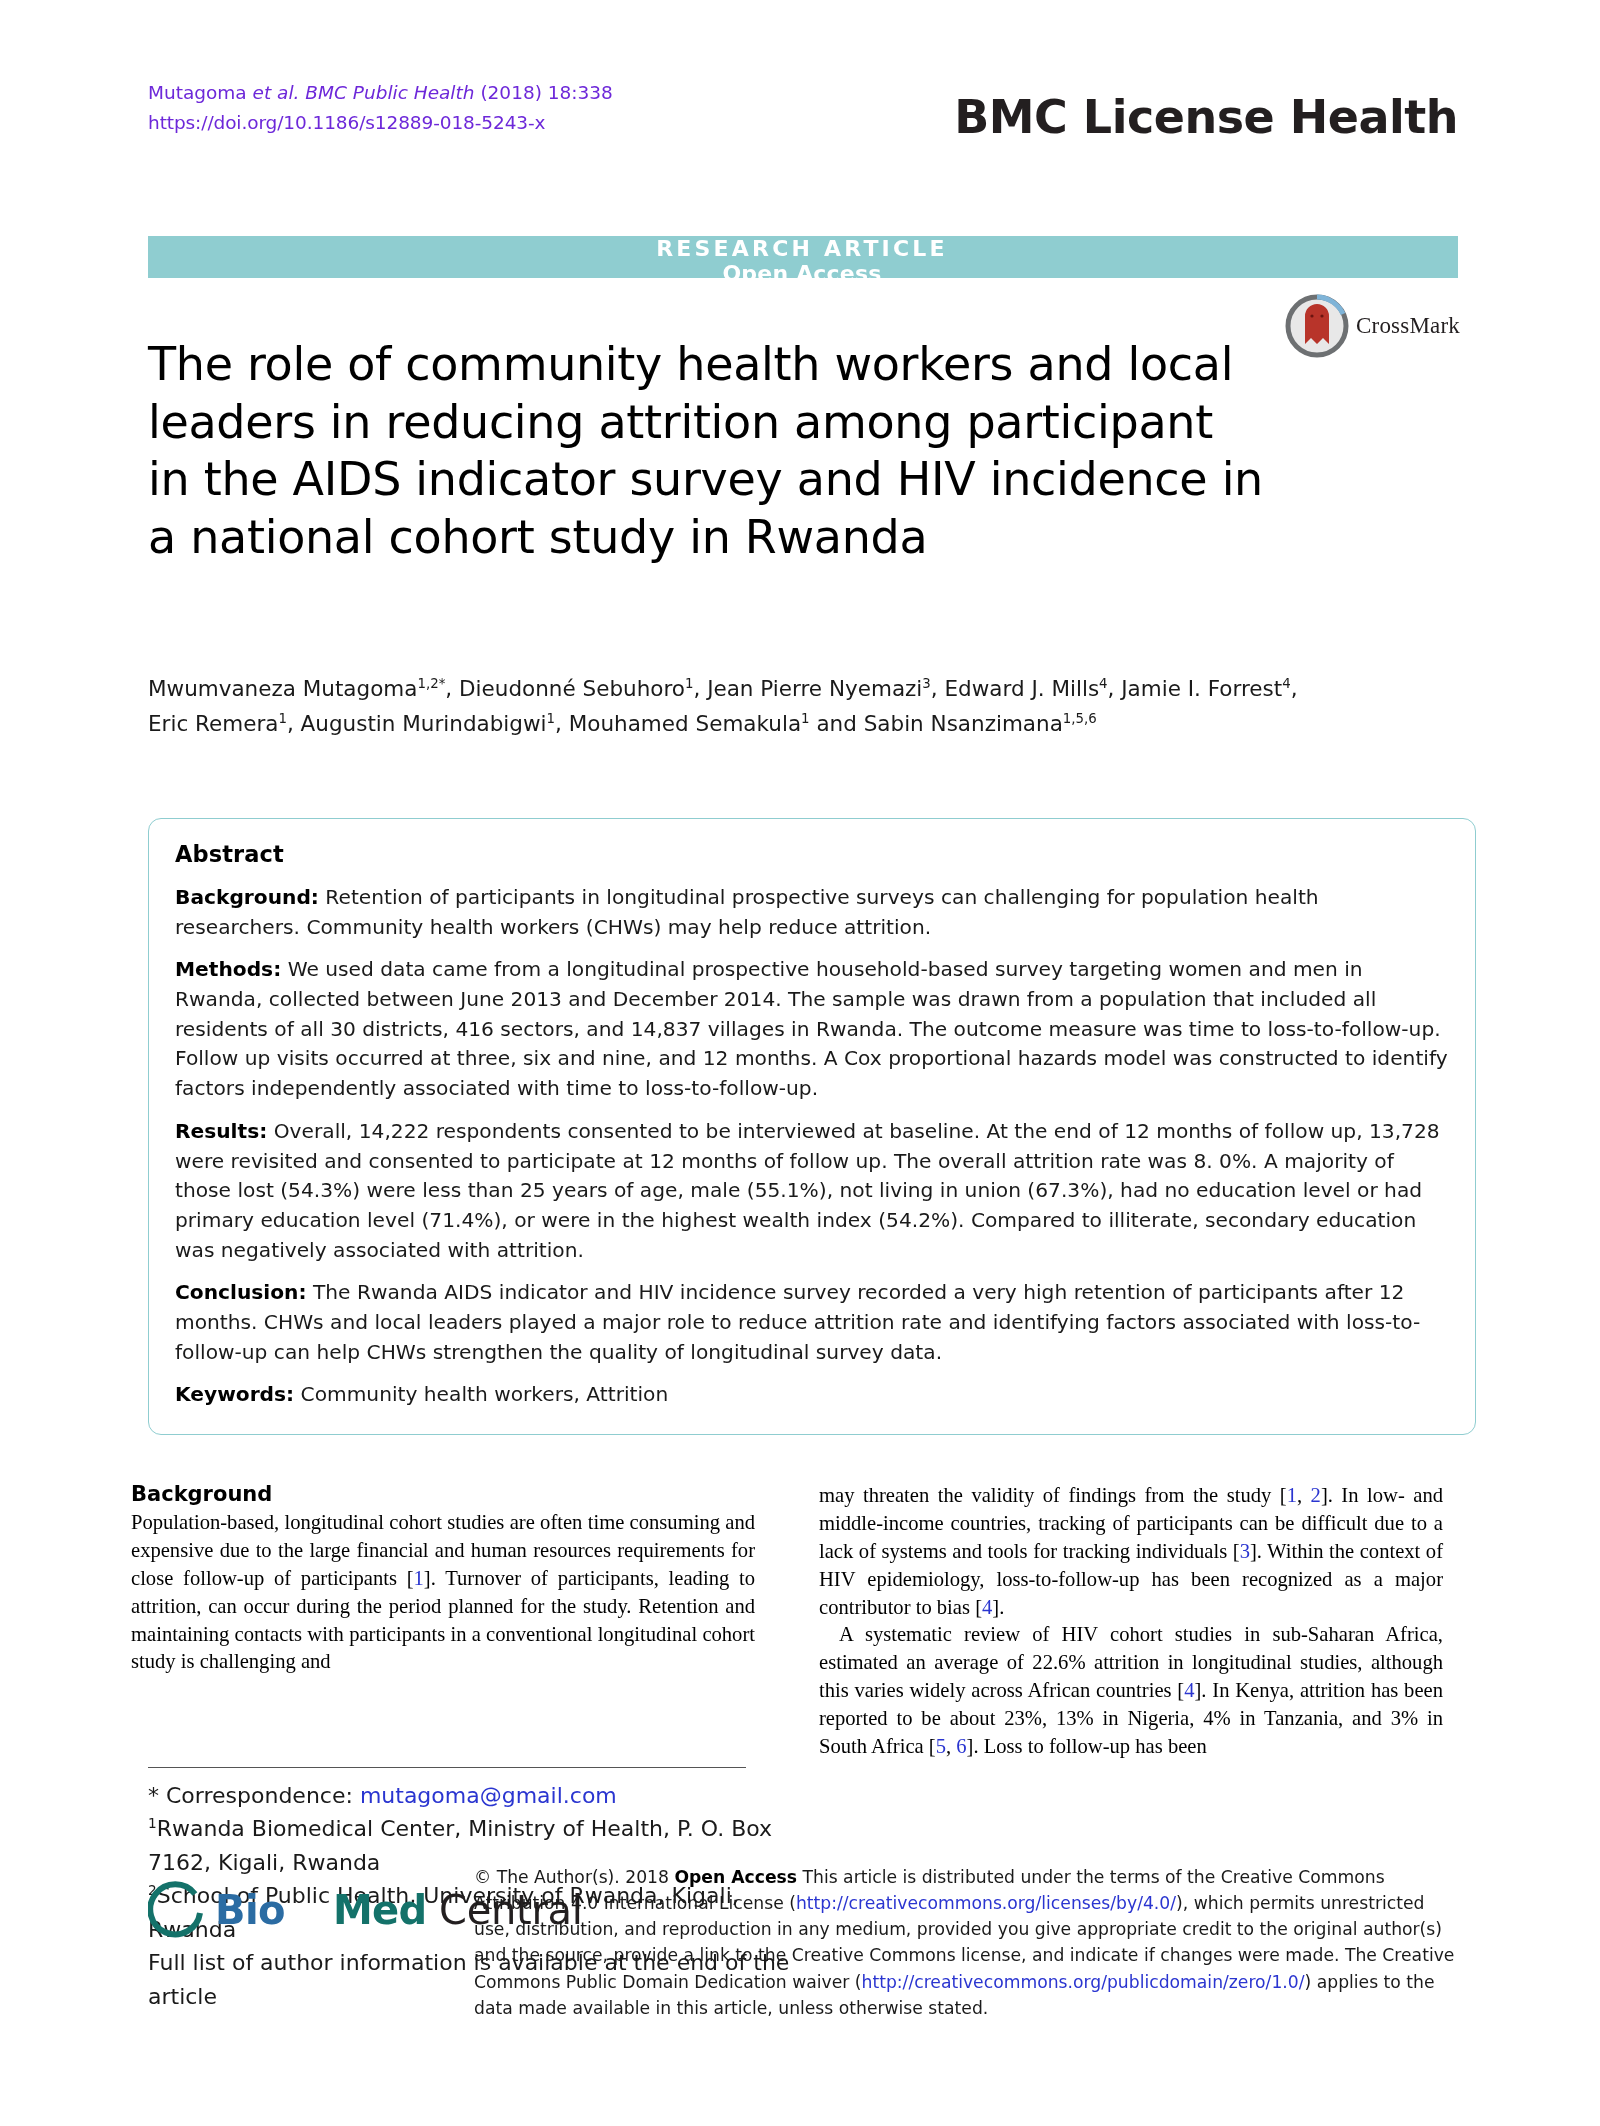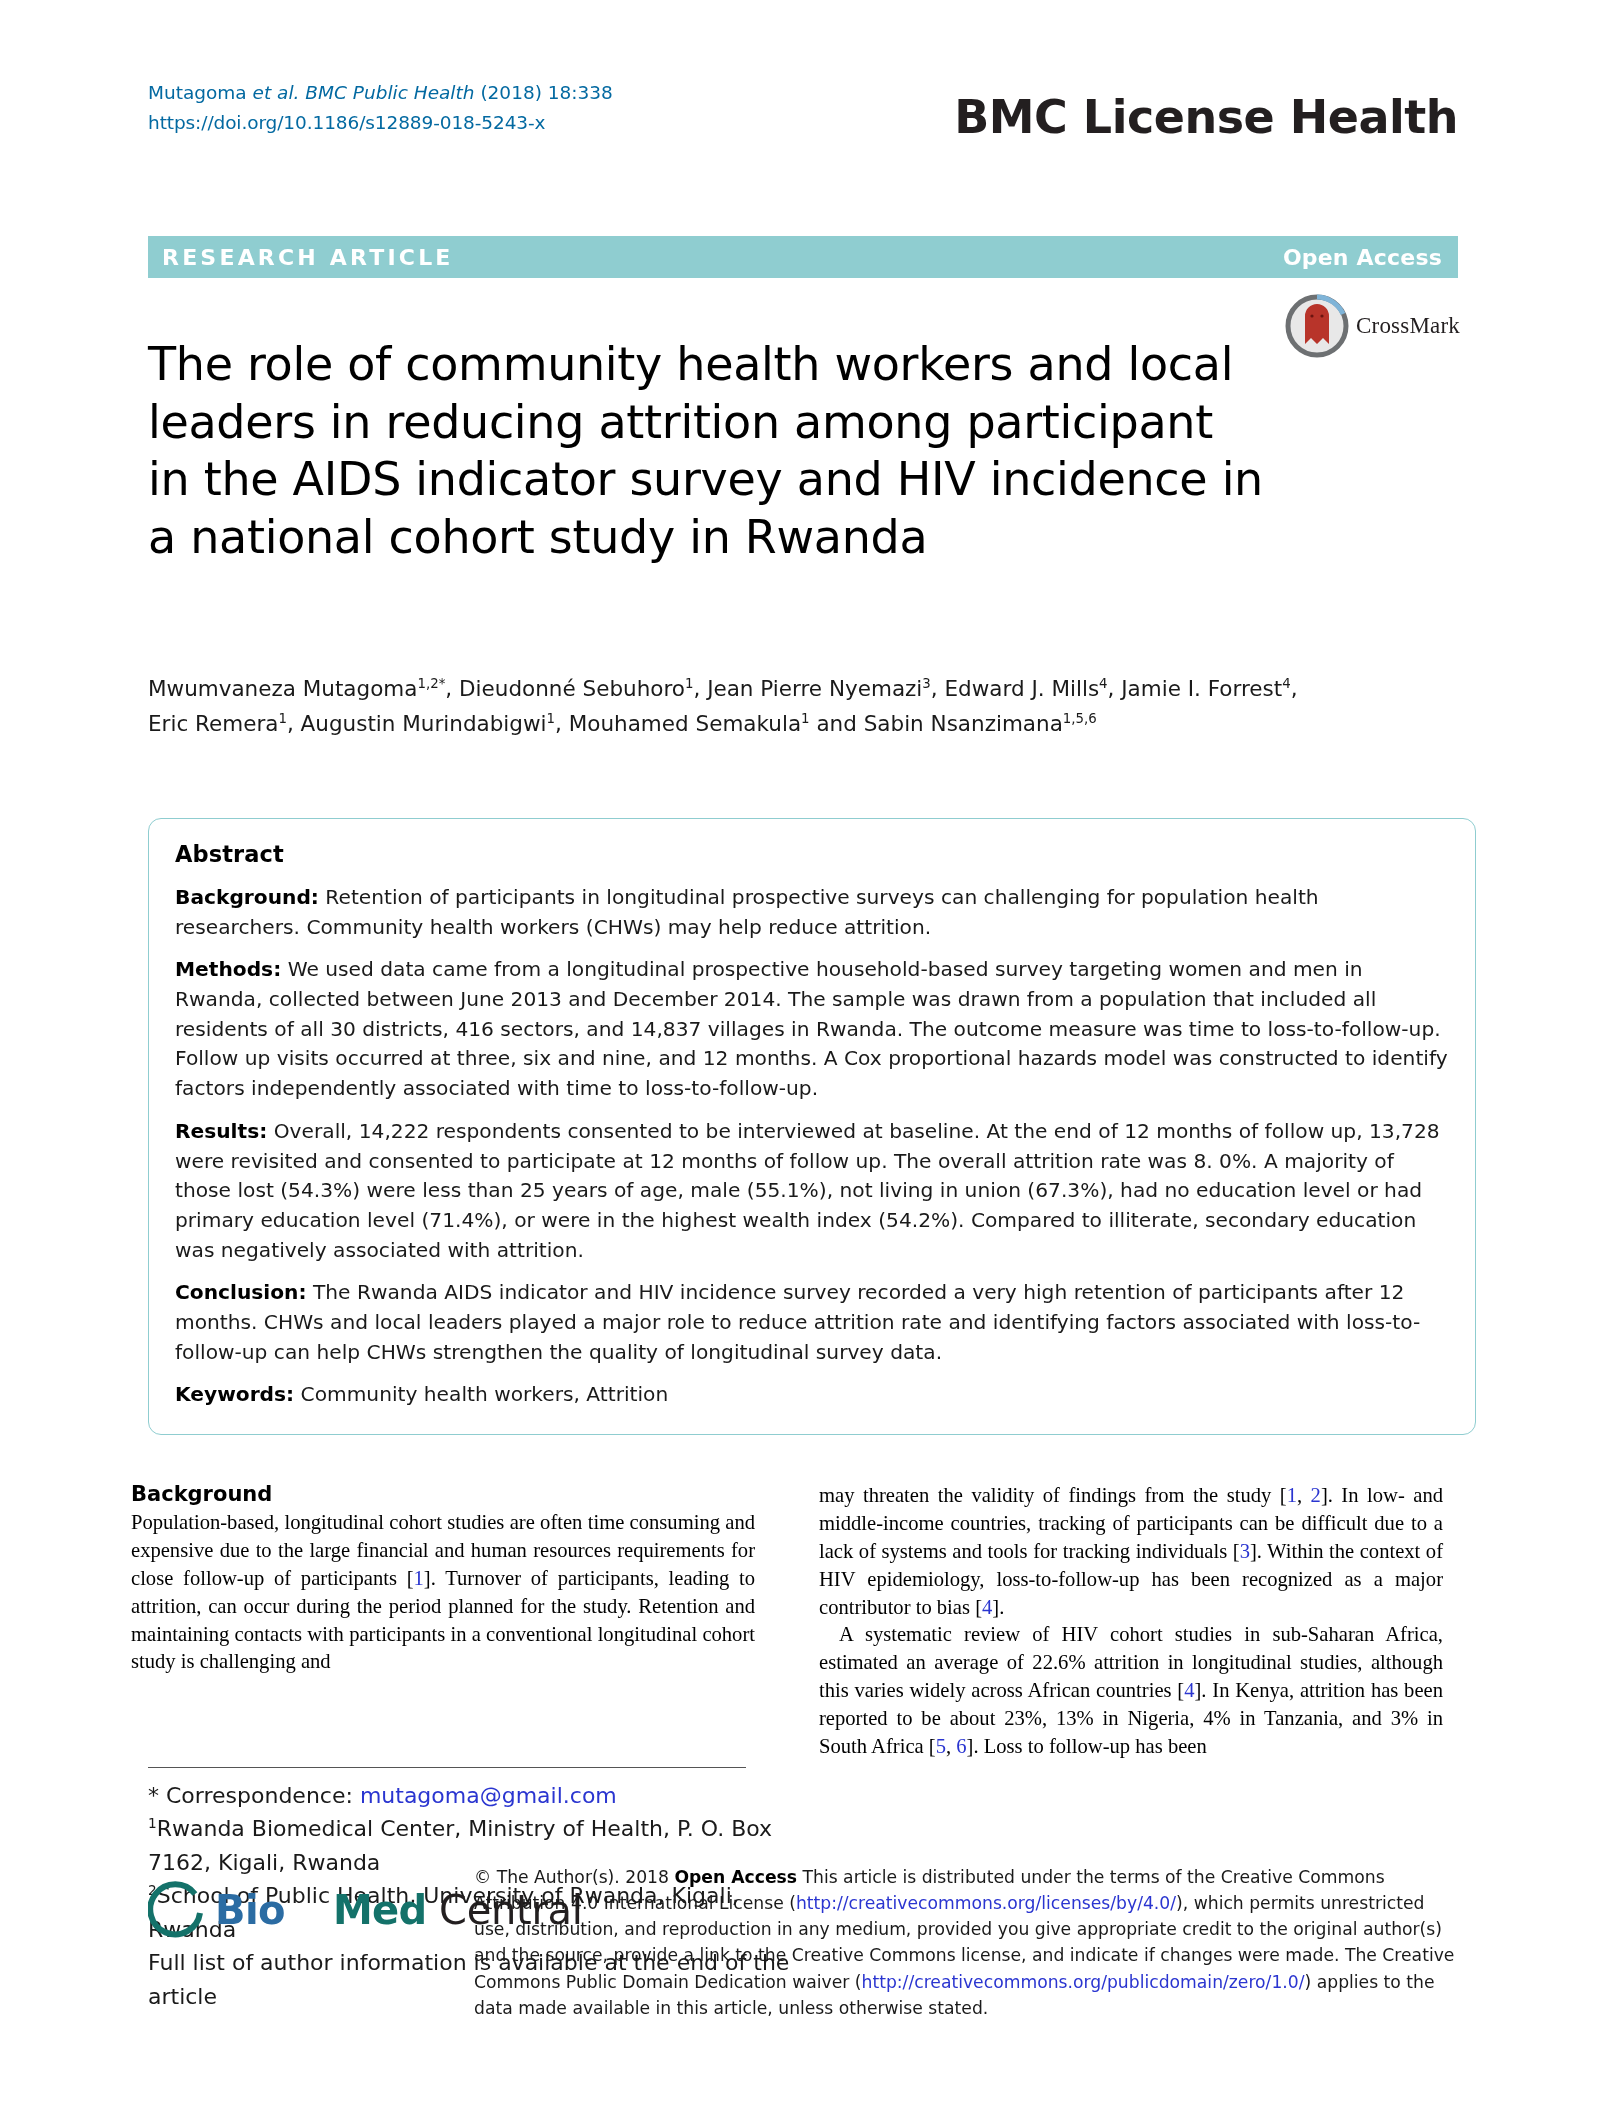--- a/index.html
+++ b/index.html
@@ -32,21 +32,21 @@
     top: 78px;
     width: 1310px;
     display: flex;
     justify-content: space-between;
     align-items: flex-start;
   }
   .header-left {
     font-family: "DejaVu Sans", sans-serif;
     font-size: 18.5px;
     line-height: 1.58;
-    color: #0369a1;
+    color: #6d28d9;
   }
   .header-left .cite-line { white-space: nowrap; }
   .header-left .ital { font-style: italic; }
   .header-left .doi {
     display: block;
     margin-top: 1px;
     letter-spacing: -0.1px;
   }
   .journal-logo {
     font-family: "DejaVu Sans", sans-serif;
@@ -64,20 +64,21 @@
     left: 148px;
     top: 236px;
     width: 1310px;
     height: 42px;
     background: #8fcdd0;
     display: flex;
     align-items: center;
     justify-content: space-between;
     box-sizing: border-box;
     padding: 0 16px 0 14px;
+    flex-direction: column;
   }
   .banner-left {
     color: #ffffff;
     font-size: 22px;
     font-weight: bold;
     letter-spacing: 3.2px;
   }
   .banner-right {
     color: #ffffff;
     font-size: 22px;

